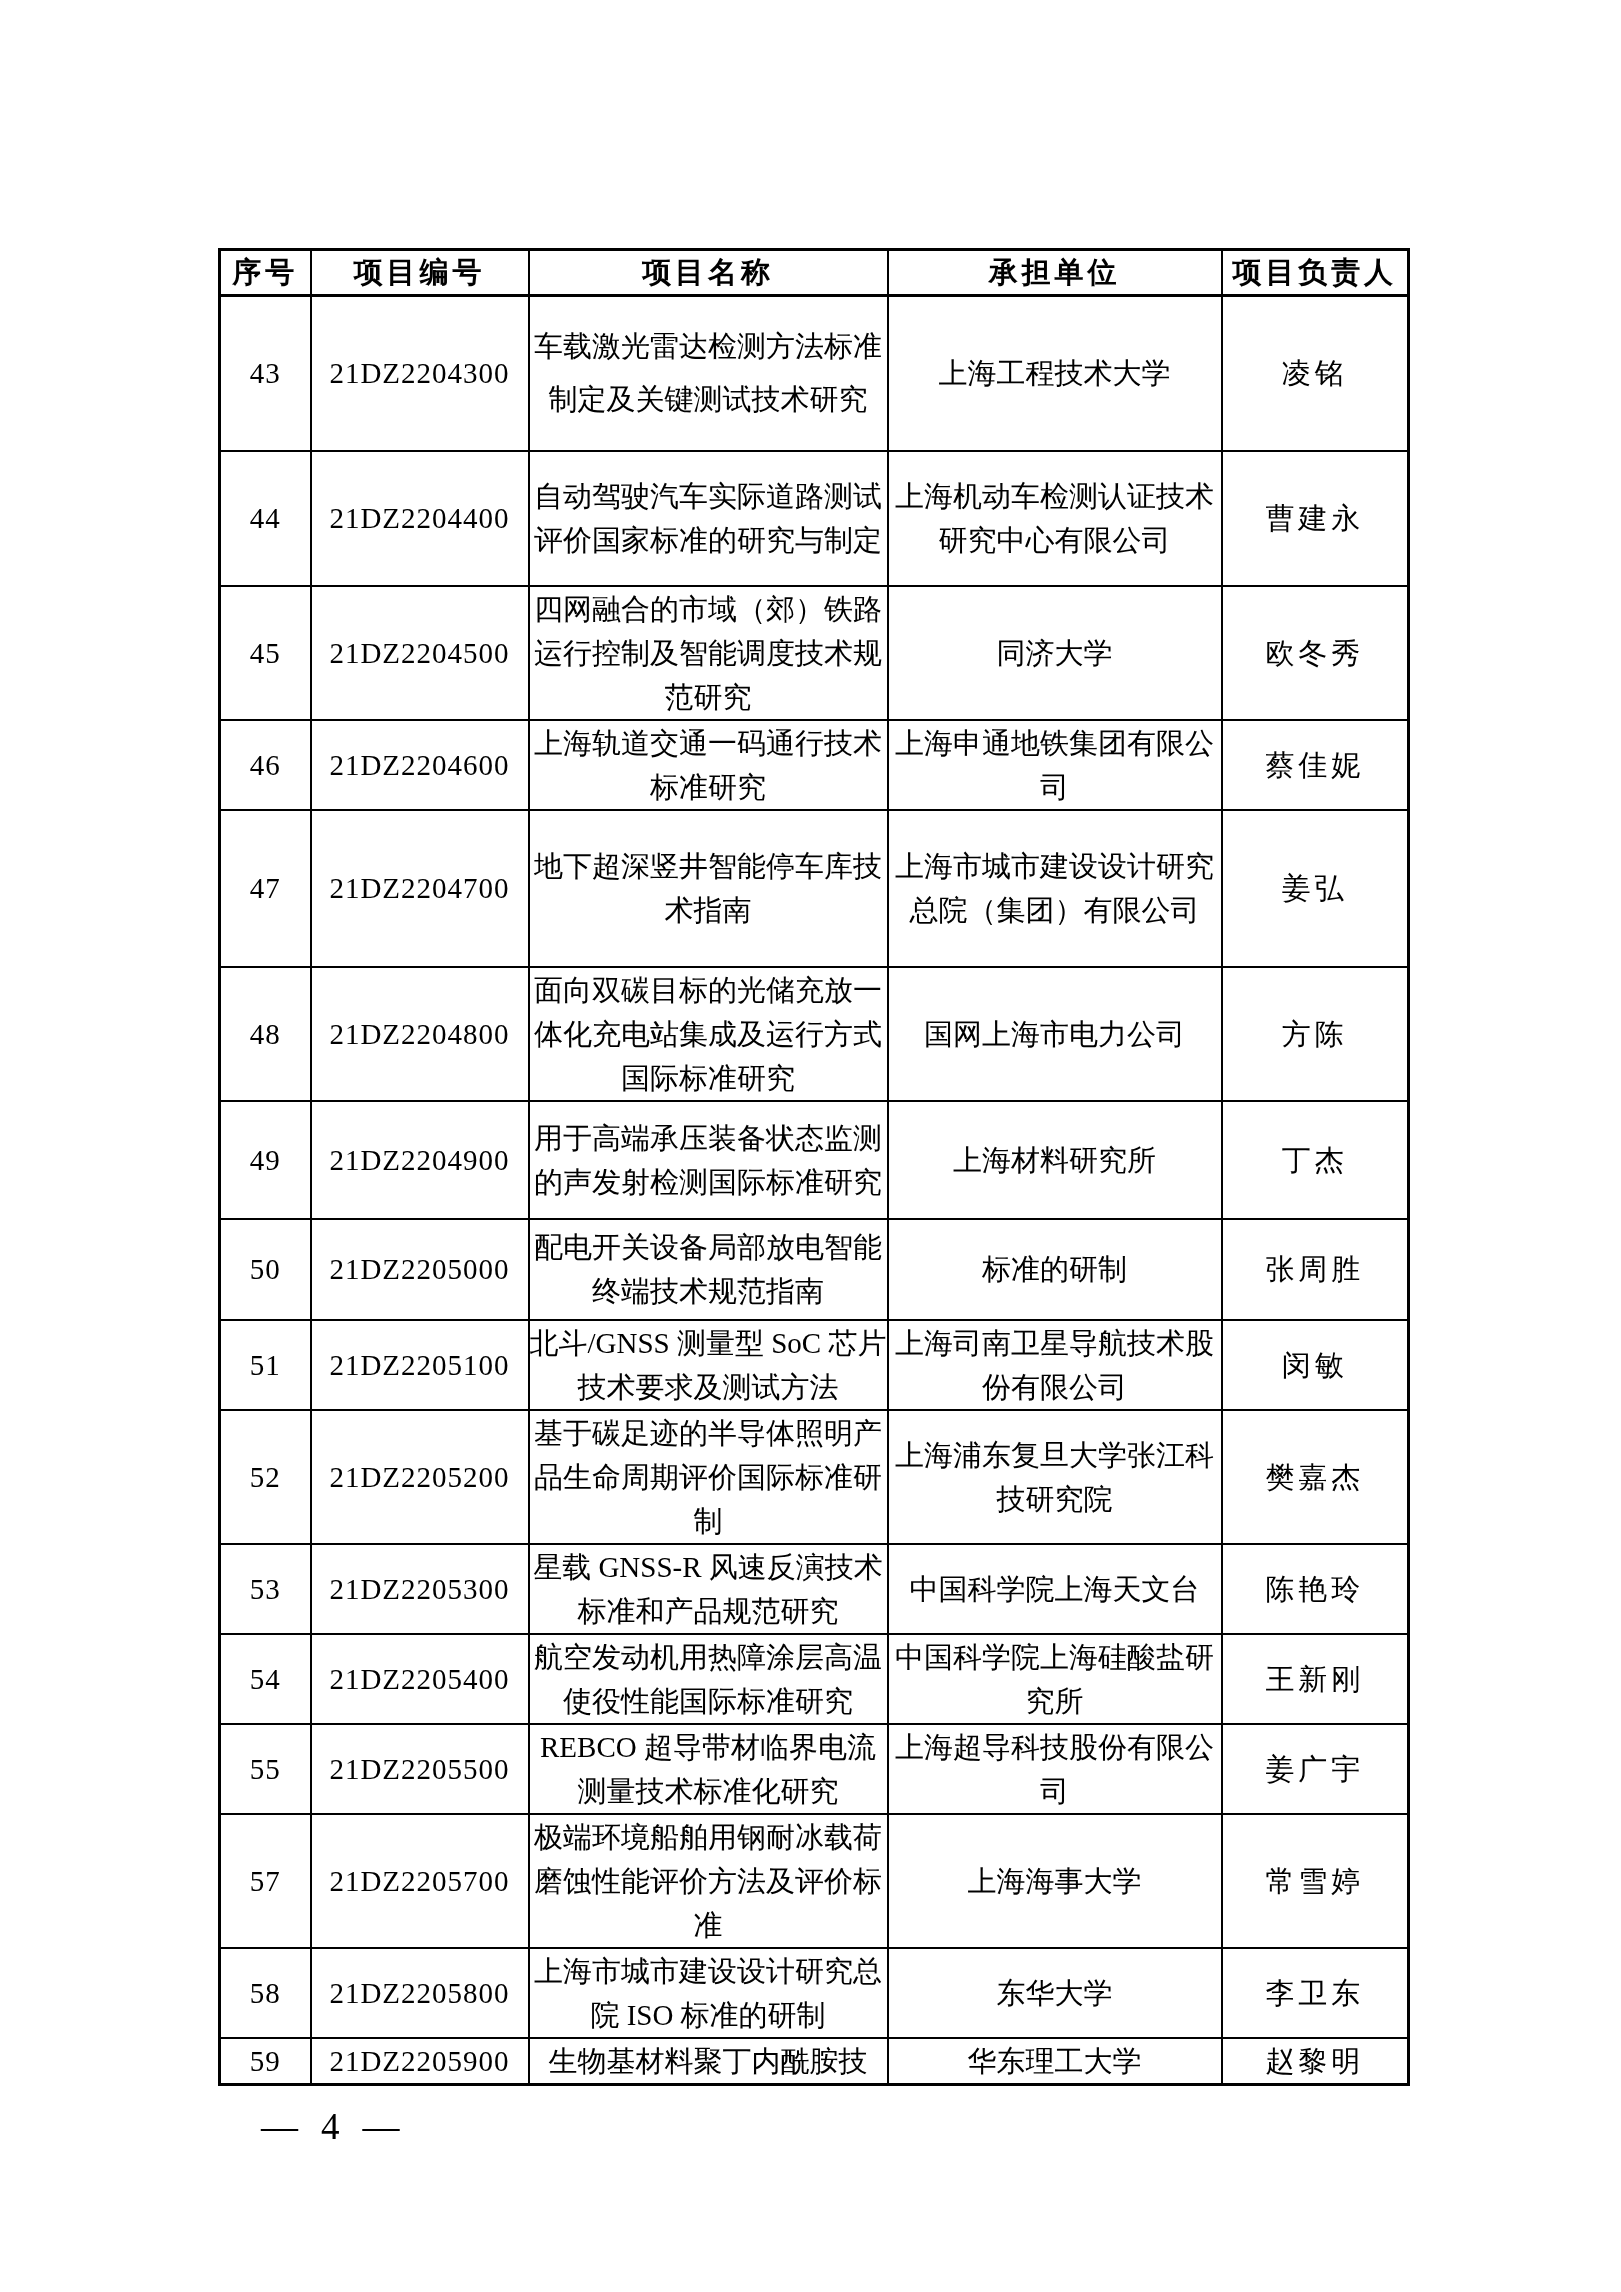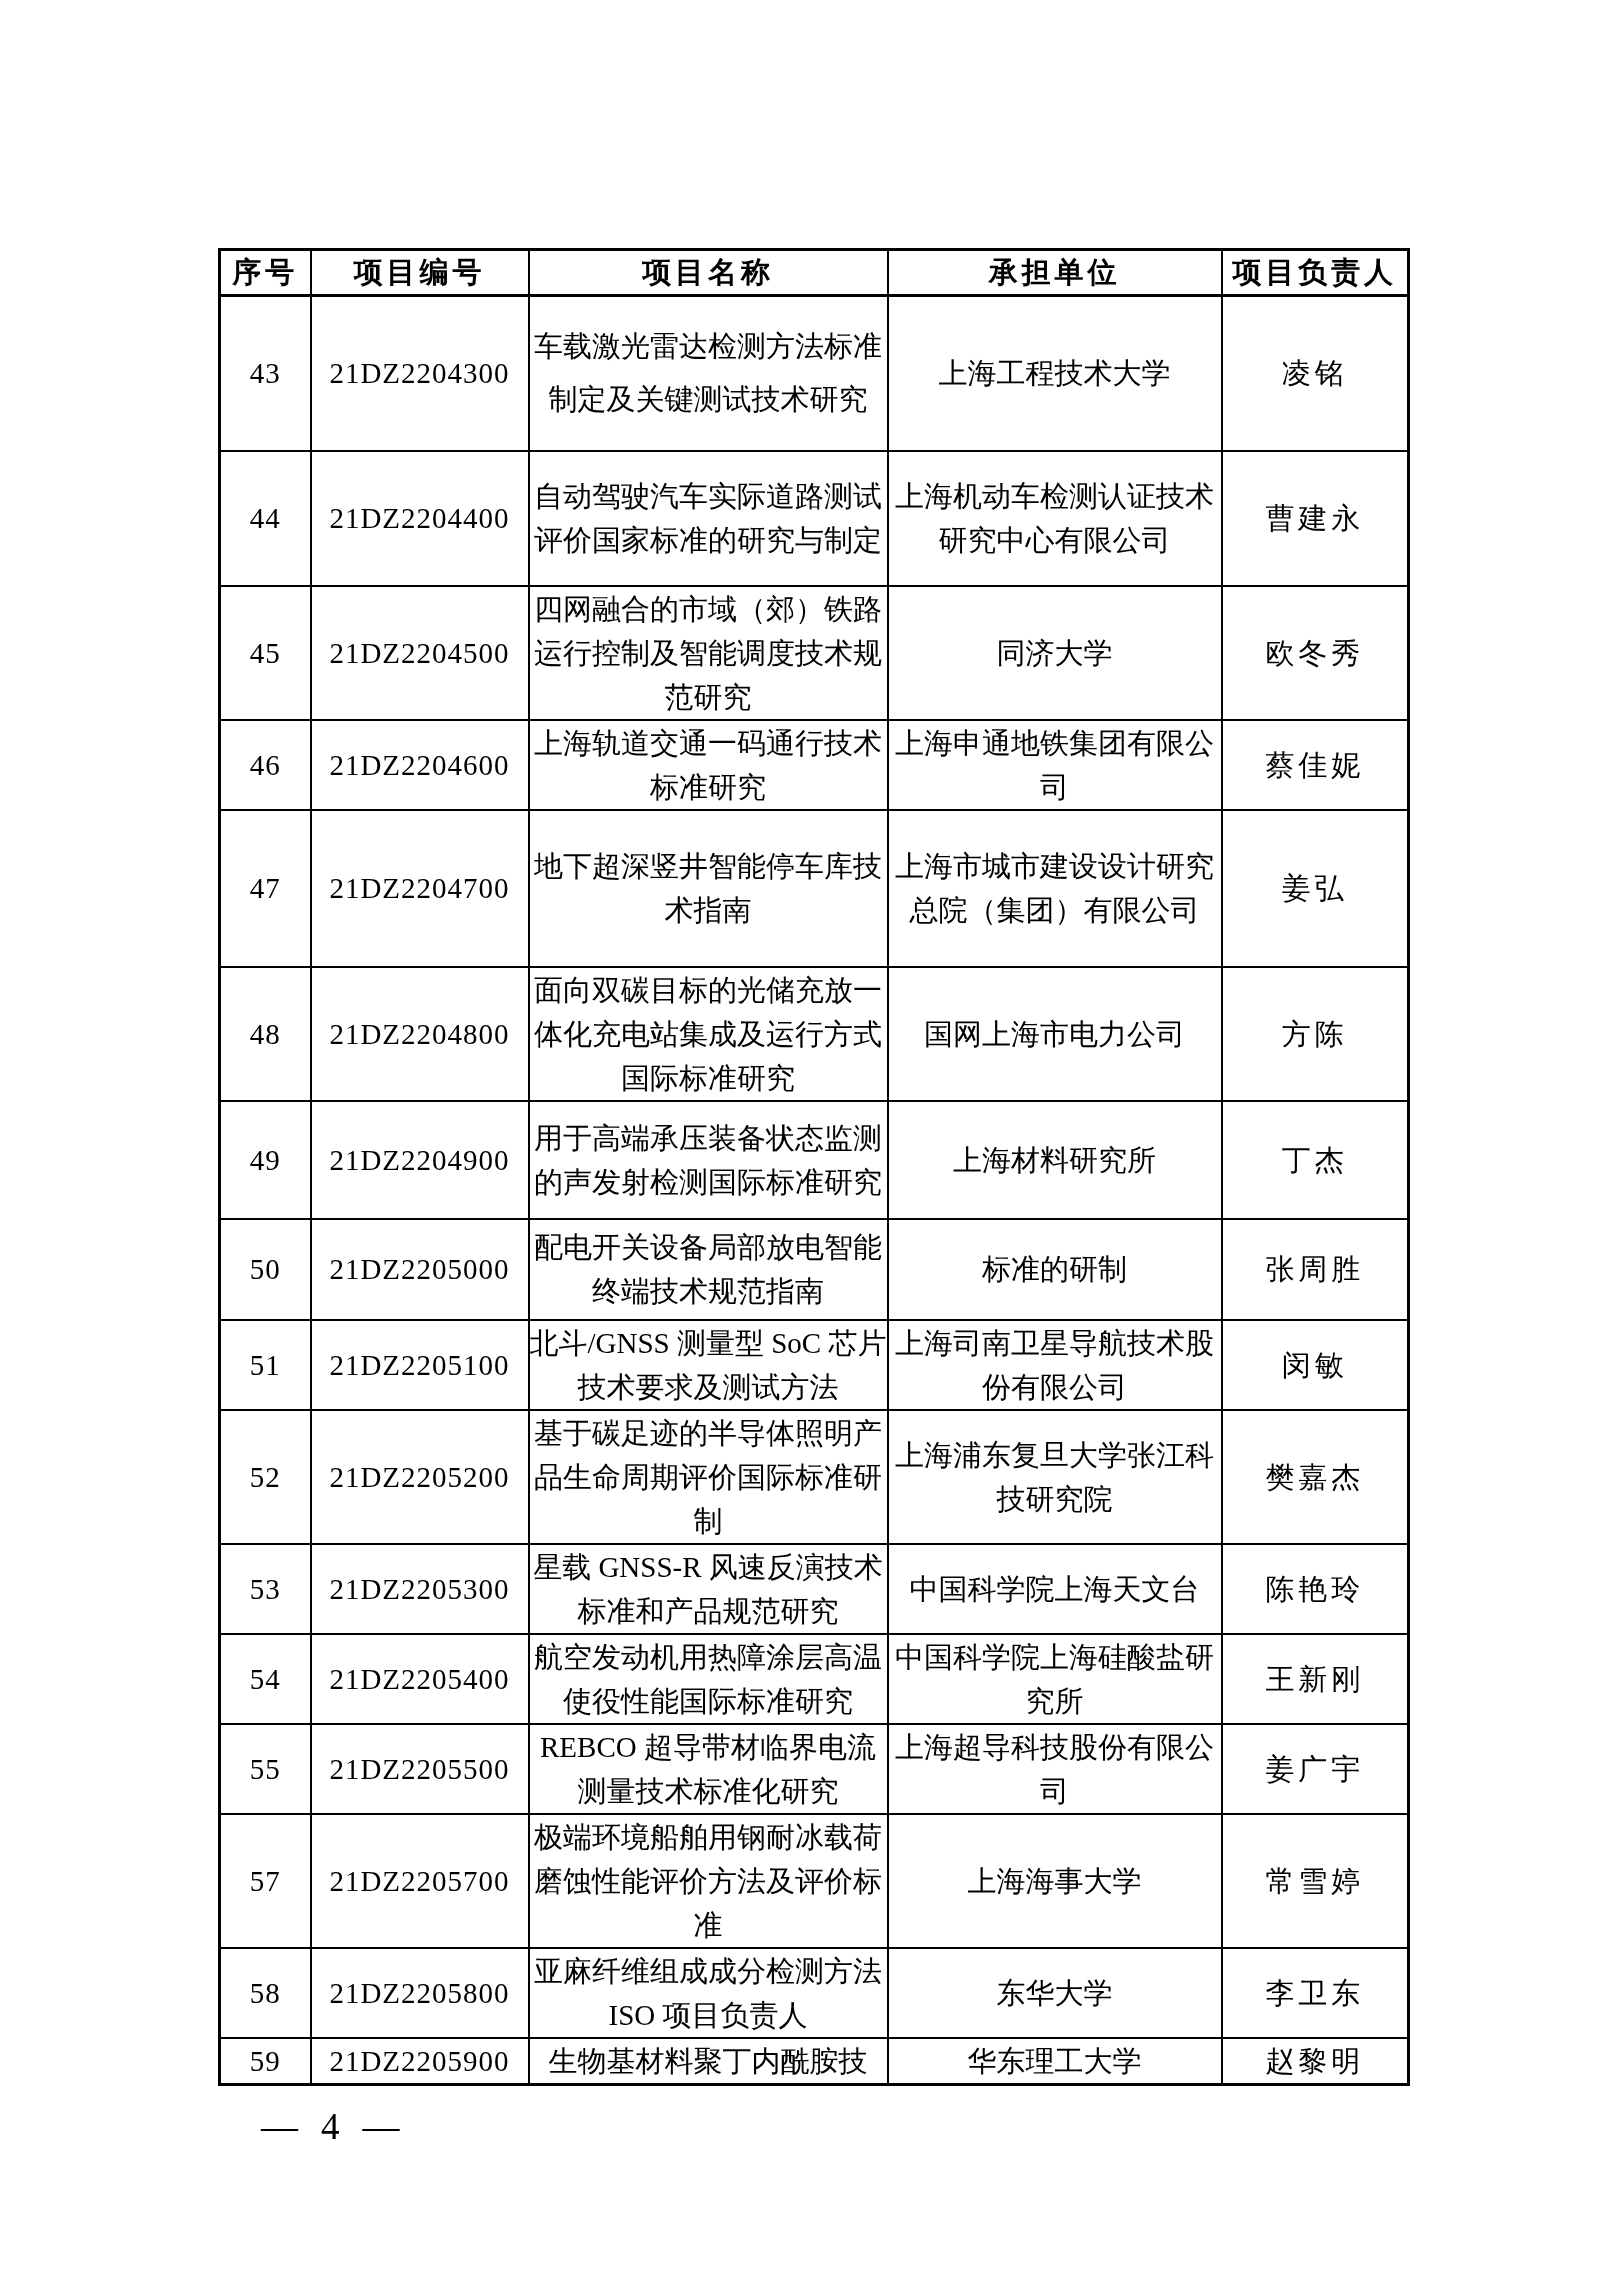--- a/index.html
+++ b/index.html
@@ -174,21 +174,21 @@
         <tr style="height: 123px;">
           <td class="col-num">57</td>
           <td class="col-code">21DZ2205700</td>
           <td class="col-name">极端环境船舶用钢耐冰载荷磨蚀性能评价方法及评价标准</td>
           <td class="col-unit">上海海事大学</td>
           <td class="col-leader">常雪婷</td>
         </tr>
         <tr class="thick-top" style="height: 82px;">
           <td class="col-num">58</td>
           <td class="col-code">21DZ2205800</td>
-          <td class="col-name">亚麻纤维组成成分检测方法 ISO 项目负责人</td>
+          <td class="col-name">上海市城市建设设计研究总院 ISO 标准的研制</td>
           <td class="col-unit">东华大学</td>
           <td class="col-leader">李卫东</td>
         </tr>
         <tr style="height: 43px;">
           <td class="col-num">59</td>
           <td class="col-code">21DZ2205900</td>
           <td class="col-name">生物基材料聚丁内酰胺技</td>
           <td class="col-unit">华东理工大学</td>
           <td class="col-leader">赵黎明</td>
         </tr>

